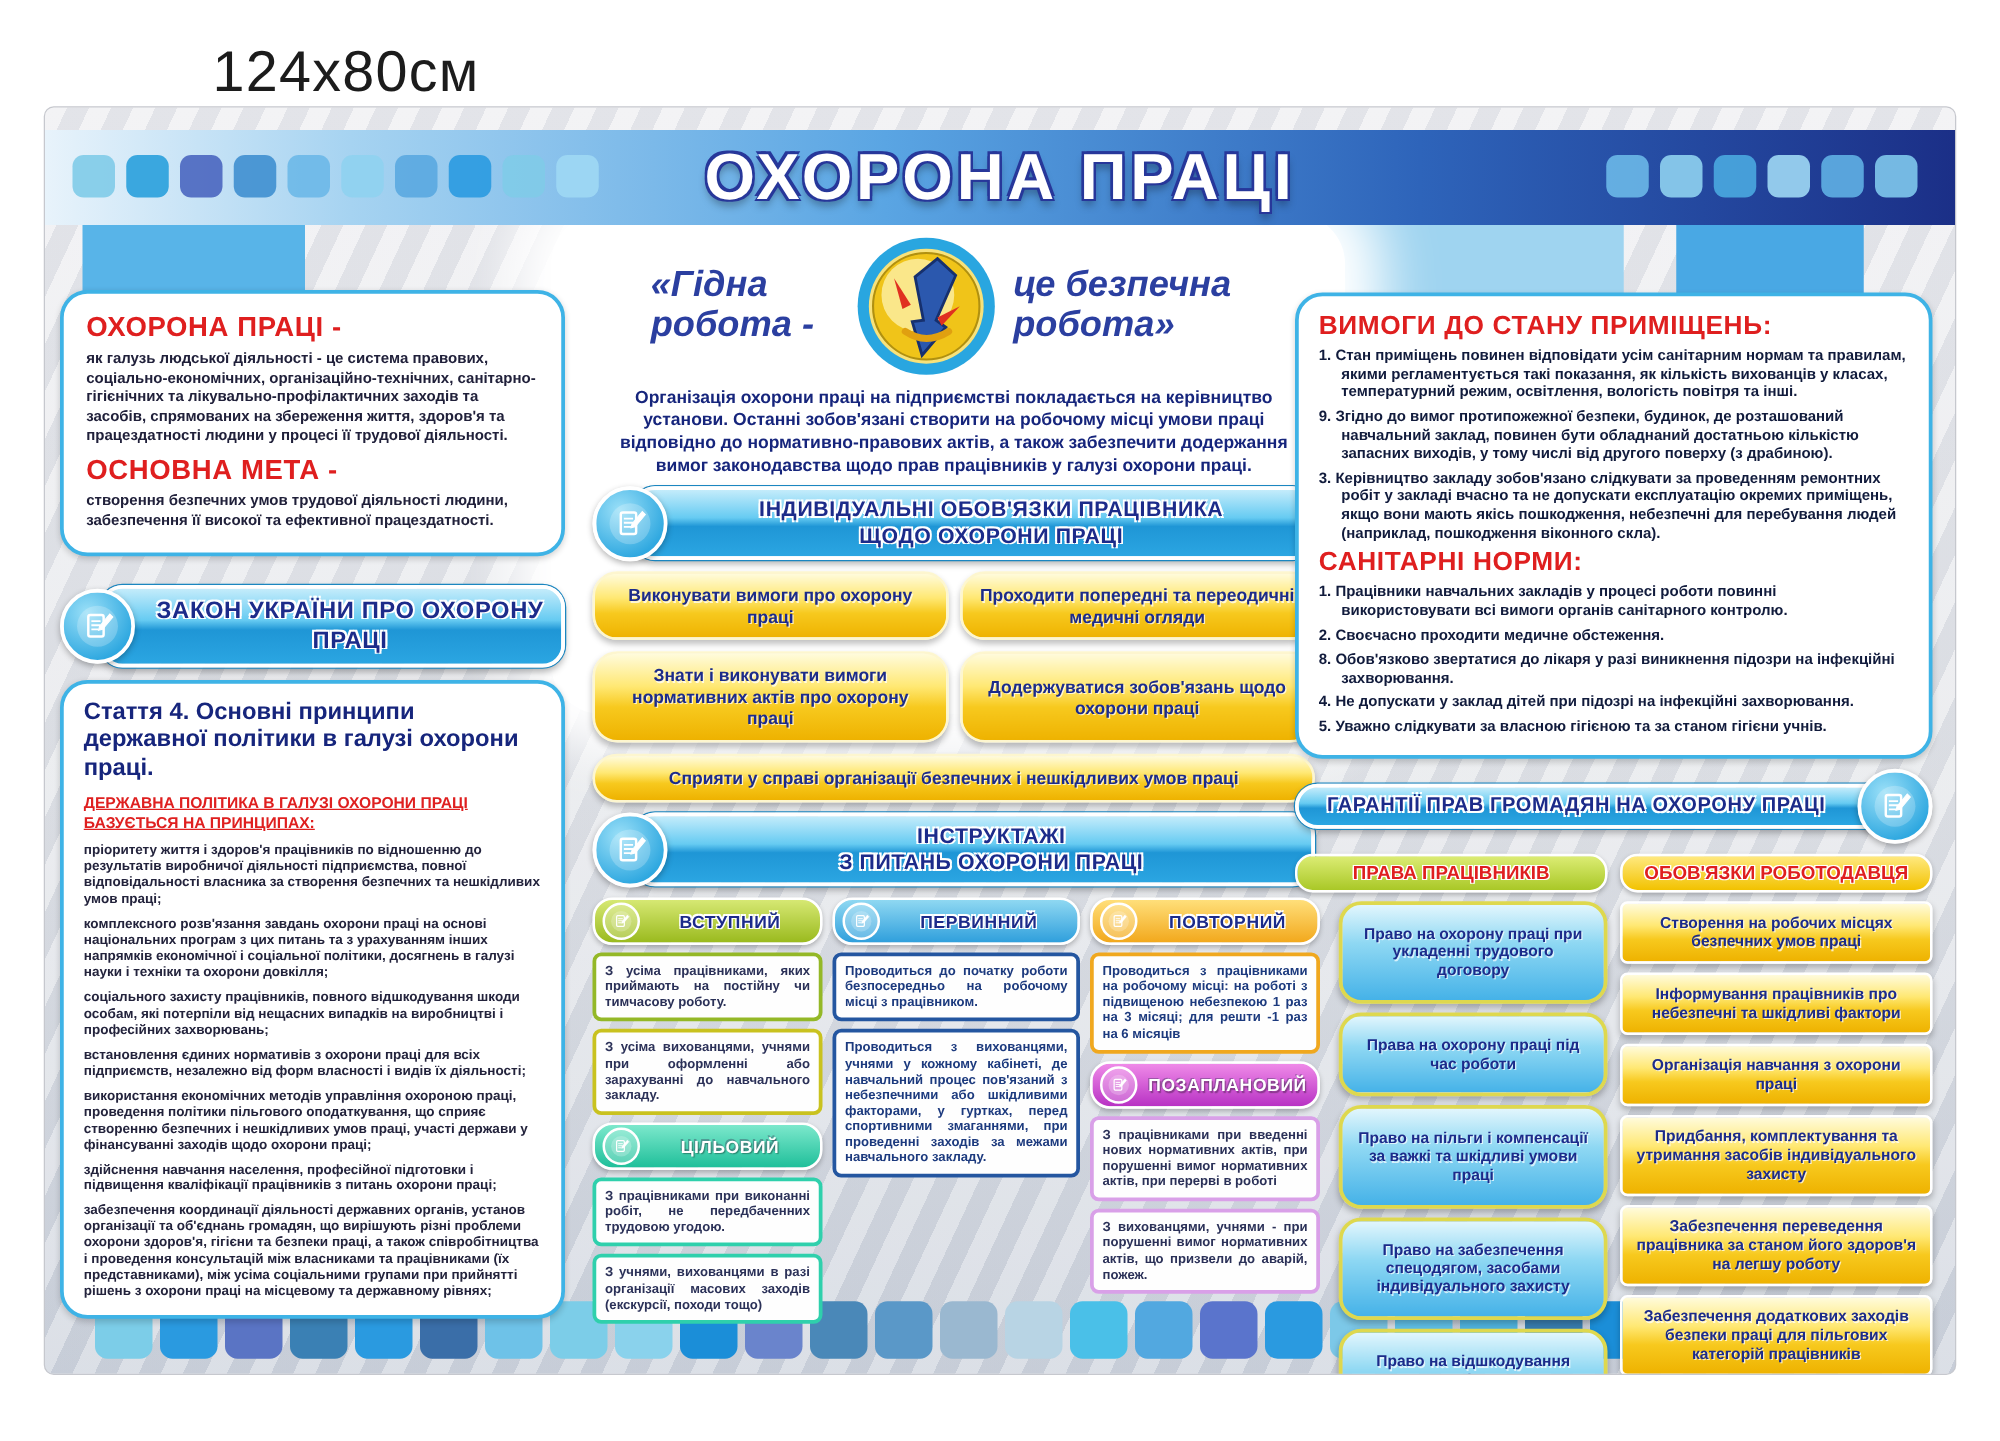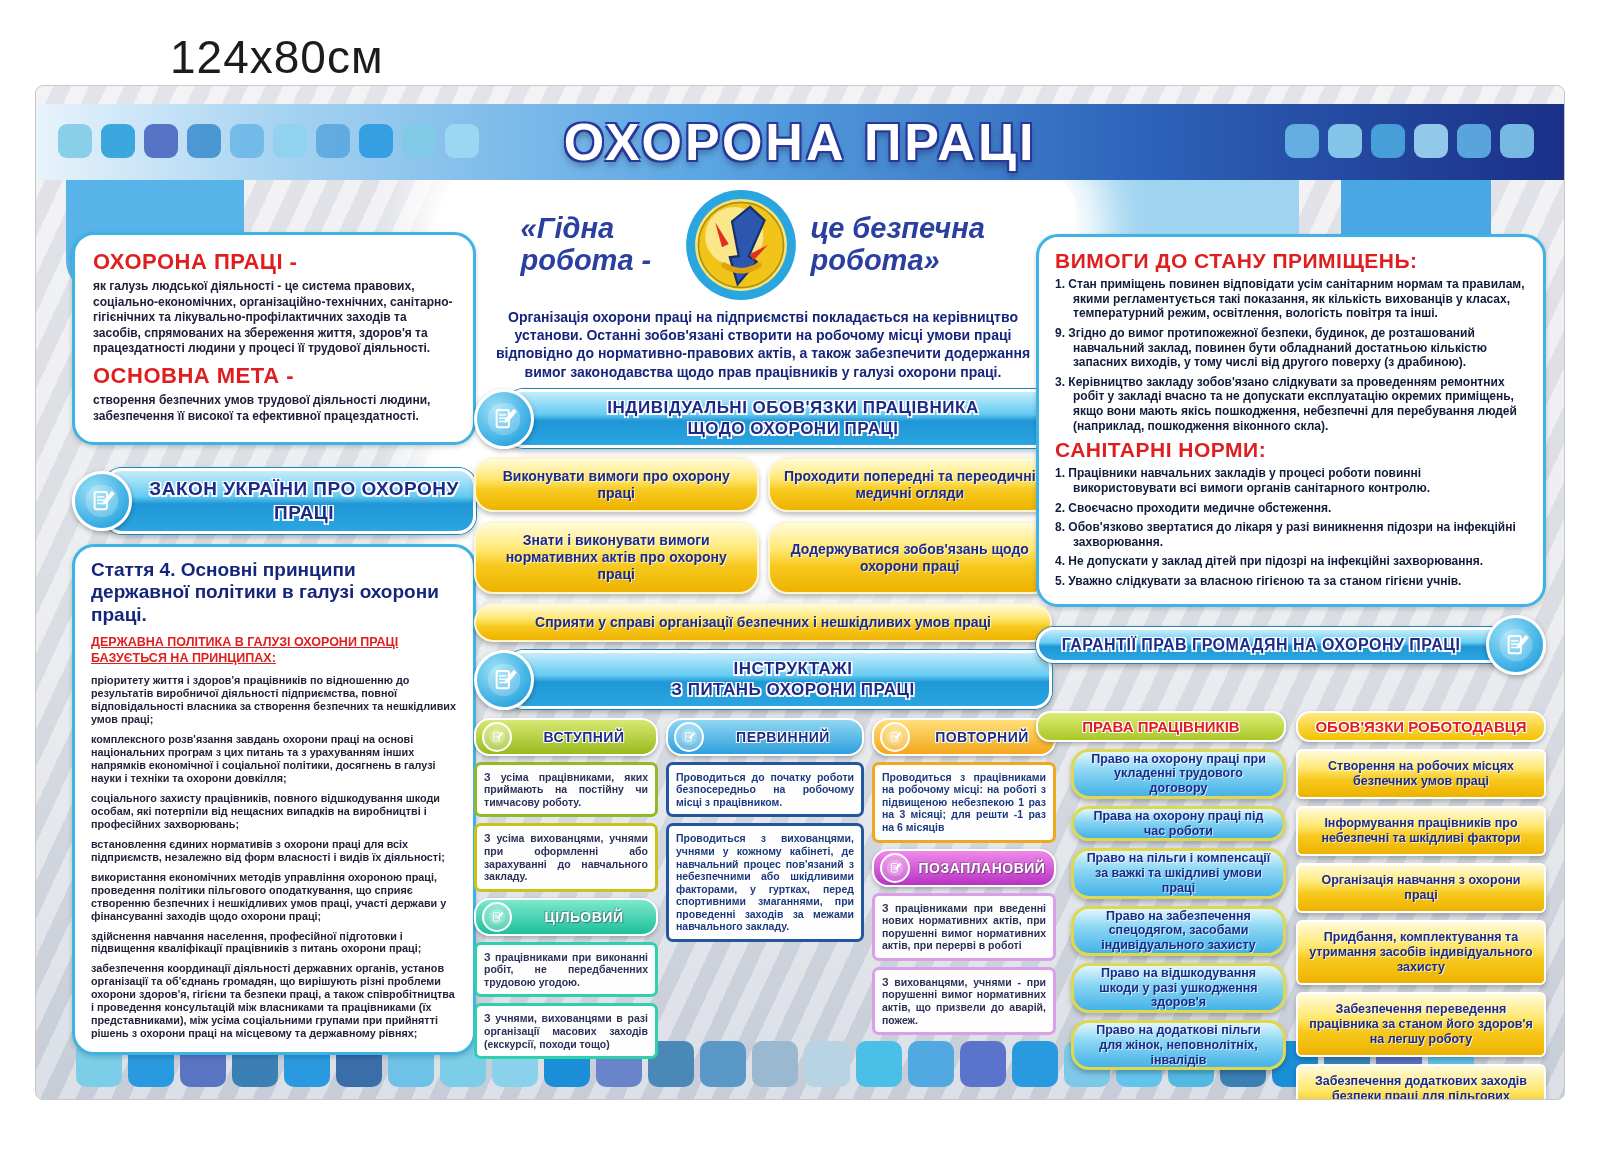--- a/index.html
+++ b/index.html
@@ -25,21 +25,21 @@
   .hs-left { left:22px; } .hs-right { right:30px; }
 
   
   .tab { position:absolute; border-radius:30px; z-index:1; }
   .tab1 { left:30px; top:55px; width:178px; height:150px; background:#58b4e8; }
   .tab2 { left:1008px; top:50px; width:255px; height:185px; background:#9fd4f0; }
   .tab3 { left:1305px; top:55px; width:150px; height:215px; background:#49a8e4; }
   .center-white { position:absolute; left:405px; top:85px; width:635px; height:400px; background:#ffffff;
     border-radius:40px; box-shadow:0 0 45px 30px #ffffff; z-index:2; }
 
-  .col-left  { position:absolute; left:36px;  top:146px; width:404px; z-index:3; }
+  .col-left  { position:absolute; left:12px;  top:146px; width:404px; z-index:3; }
   .col-center{ position:absolute; left:438px; top:100px; width:578px; z-index:3; }
   .col-right { position:absolute; left:1000px;top:148px; width:510px; z-index:3; }
 
   .white-box { background:#ffffff; border:3px solid #3eb3e6; border-radius:22px; padding:12px 18px;
     box-shadow:0 2px 5px rgba(0,0,0,.18); }
 
   .red-h { color:#df1f1f; font-weight:800; font-size:22px; margin:2px 0 4px 0; letter-spacing:.5px; }
   .red-h.right-h { font-size:21px; }
   .body-t { color:#20203a; font-weight:700; font-size:12px; line-height:1.3; margin-bottom:6px; }
 
@@ -113,27 +113,27 @@
 
   
   .req-box { padding:10px 16px; }
   .num-item { color:#111b3c; font-weight:700; font-size:12px; line-height:1.22; margin-bottom:5px;
     padding-left:18px; text-indent:-18px; }
   .guar-banner { margin:8px 0; }
   .guar-grid { display:grid; grid-template-columns:1fr 1fr; gap:10px; }
   .guar-col { display:flex; flex-direction:column; gap:7px; }
   .subhead { border:2px solid #fff; border-radius:14px; text-align:center; font-weight:800;
     font-size:15px; color:#df1f1f; padding:5px 4px; box-shadow:0 2px 4px rgba(0,0,0,.25);
-    text-shadow:-1px -1px 0 #fff,1px -1px 0 #fff,-1px 1px 0 #fff,1px 1px 0 #fff;margin-top:28px; }
+    text-shadow:-1px -1px 0 #fff,1px -1px 0 #fff,-1px 1px 0 #fff,1px 1px 0 #fff; }
   .subhead.green  { background:linear-gradient(180deg,#dcec74,#a9c827); }
   .subhead.yellow { background:linear-gradient(180deg,#ffe980,#f2c200); }
   .bluebox { background:linear-gradient(180deg,#e2f6fd 0%,#8fd8f3 40%,#45b2e8 100%);
     border:3px solid #ded84e; border-radius:18px; box-shadow:0 3px 5px rgba(0,0,0,.25);
     display:flex; align-items:center; justify-content:center; text-align:center;
-    color:#1c2b8a; font-weight:800; font-size:12.5px; line-height:1.18; padding:0 10px;
+    color:#1c2b8a; font-weight:800; font-size:12.5px; line-height:1.18; padding:16px 10px;
     text-shadow:1px 1px 0 rgba(255,255,255,.7);margin-left:35px; }
   .ybox.g { border-radius:6px; font-size:12.5px; padding:8px 10px; border:2px solid #fff; }
 
   
   .bottom-strip { position:absolute; left:40px; right:55px; bottom:12px; display:flex; gap:6px; z-index:2; }
   .bottom-strip span { flex:0 0 46px; height:46px; border-radius:10px; display:block; }
 </style>
 </head>
 <body>
 

